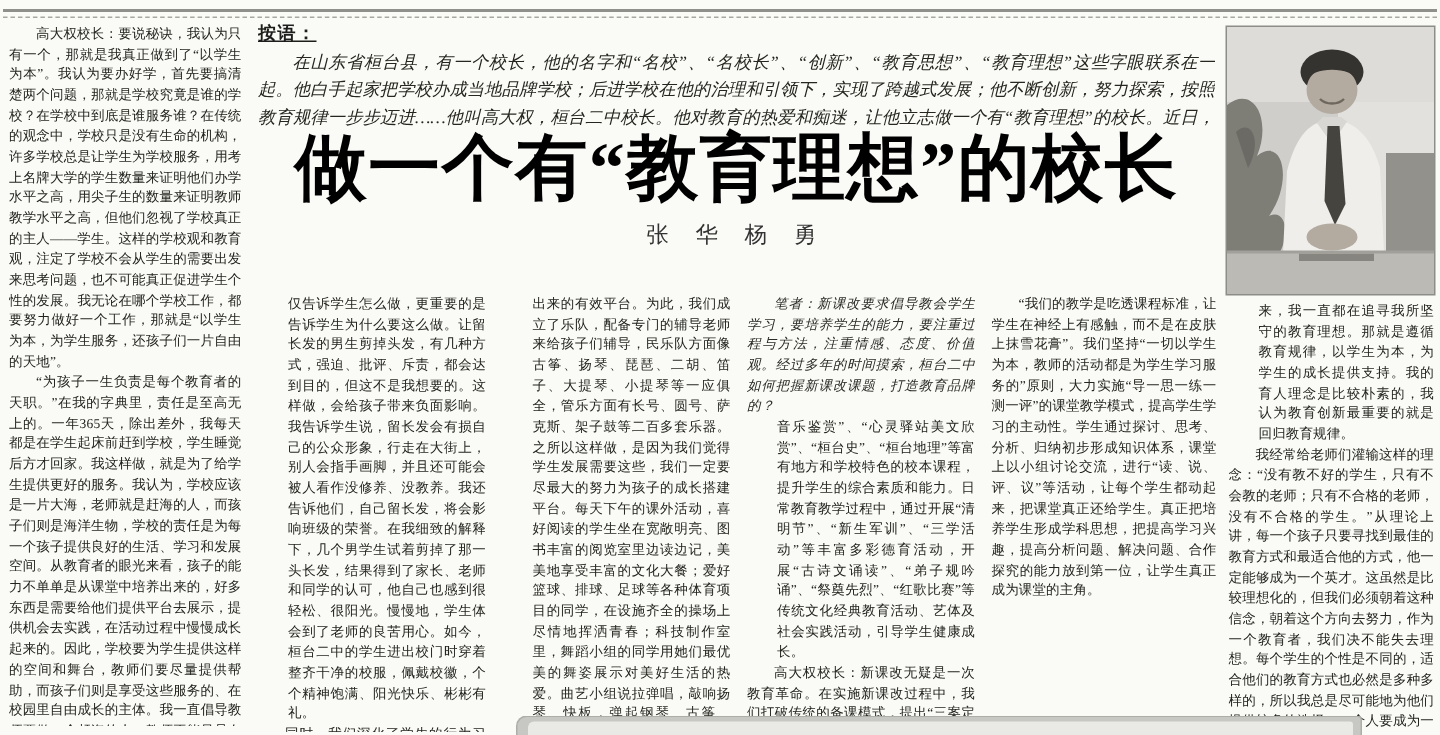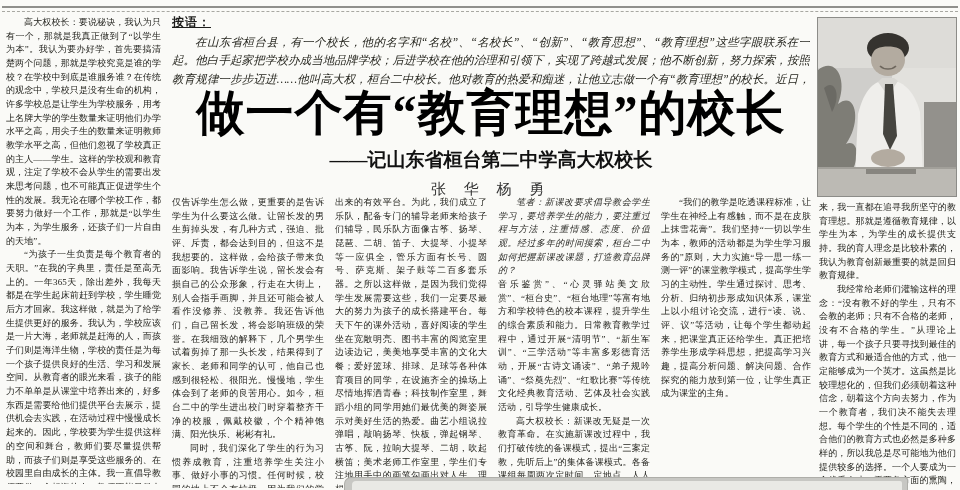--- a/index.html
+++ b/index.html
@@ -12,21 +12,21 @@
   }
   .page{position:absolute;inset:0;background:#fafaf7;}
 
   
   .rule-a{position:absolute;left:2px;right:2px;top:6px;border-top:2px solid #8f8f8b;}
   .rule-b{position:absolute;left:2px;right:2px;top:11px;border-top:1px dashed #a8a8a2;}
 
   
   .textcol{position:absolute;overflow:hidden;font-size:9px;line-height:1.52;color:#24241f;}
   .para{margin:0;text-align:justify;text-indent:2em;letter-spacing:.1px;}
-  .para.cont{text-indent:0;}
+  .para.cont{text-indent:0;margin-left:20px;}
   .para.q{font-style:italic;color:#2a2a26;}
 
   .leftcol{left:6px;top:16px;width:155px;height:468px;}
 
   
   .ednote{position:absolute;left:172px;top:14px;width:638px;height:74px;overflow:hidden;}
   .ednote-label{font-weight:bold;font-size:12px;text-decoration:underline;letter-spacing:1px;margin-bottom:2px;}
   .ednote-text{font-style:italic;font-size:11.5px;line-height:1.6;text-align:justify;text-indent:2em;color:#26261f;}
 
   
@@ -65,21 +65,20 @@
       <p class="para a">“为孩子一生负责是每个教育者的天职。”在我的字典里，责任是至高无上的。一年365天，除出差外，我每天都是在学生起床前赶到学校，学生睡觉后方才回家。我这样做，就是为了给学生提供更好的服务。我认为，学校应该是一片大海，老师就是赶海的人，而孩子们则是海洋生物，学校的责任是为每一个孩子提供良好的生活、学习和发展空间。从教育者的眼光来看，孩子的能力不单单是从课堂中培养出来的，好多东西是需要给他们提供平台去展示，提供机会去实践，在活动过程中慢慢成长起来的。因此，学校要为学生提供这样的空间和舞台，教师们要尽量提供帮助，而孩子们则是享受这些服务的、在校园里自由成长的主体。我一直倡导教师要做一个赶海的人，教师不能只是在课堂上教死书，而是应该根据每一个孩子的不同特点，去为他们服务；老师是赶海的人，在大海里各种各样的鱼吃的食料是不同的，那么教师就要为他们提供这些不同的食料，比如鲅鱼、小鲳鱼，那么教师便应该多方打听。</p>
     </div>
 
   <div class="ednote">
     <div class="ednote-label">按语：</div>
     <div class="ednote-text">在山东省桓台县，有一个校长，他的名字和“名校”、“名校长”、“创新”、“教育思想”、“教育理想”这些字眼联系在一起。他白手起家把学校办成当地品牌学校；后进学校在他的治理和引领下，实现了跨越式发展；他不断创新，努力探索，按照教育规律一步步迈进……他叫高大权，桓台二中校长。他对教育的热爱和痴迷，让他立志做一个有“教育理想”的校长。近日，笔者与高大权校长进行了一次深入探讨。</div>
   </div>
 
   <div class="headblock">
     <div class="headline">做一个有“教育理想”的校长</div>
-    <div class="subtitle">——记山东省桓台第二中学高大权校长</div>
     <div class="authors">张 华  杨 勇</div>
   </div>
 
   <div class="textcol col2">
       <p class="para cont">仅告诉学生怎么做，更重要的是告诉学生为什么要这么做。让留长发的男生剪掉头发，有几种方式，强迫、批评、斥责，都会达到目的，但这不是我想要的。这样做，会给孩子带来负面影响。我告诉学生说，留长发会有损自己的公众形象，行走在大街上，别人会指手画脚，并且还可能会被人看作没修养、没教养。我还告诉他们，自己留长发，将会影响班级的荣誉。在我细致的解释下，几个男学生试着剪掉了那一头长发，结果得到了家长、老师和同学的认可，他自己也感到很轻松、很阳光。慢慢地，学生体会到了老师的良苦用心。如今，桓台二中的学生进出校门时穿着整齐干净的校服，佩戴校徽，个个精神饱满、阳光快乐、彬彬有礼。</p>
       <p class="para a">同时，我们深化了学生的行为习惯养成教育，注重培养学生关注小事、做好小事的习惯。任何时候，校园的地上不会有垃圾，因为我们的学生看到地上有垃圾，就会主动捡起来。早上起床后，睡在下铺的学生先去洗手间，回来后叠被子；其间，上铺的学生先叠被子，等下铺的同学出来之后再去洗手间。就寝时，上铺的同学先去洗手间洗漱，回来后再铺展被褥；其间，下铺的同学先铺展被褥，等上铺的同学出来后再去</p>
     </div>
   <div class="textcol col3">
       <p class="para cont">出来的有效平台。为此，我们成立了乐队，配备专门的辅导老师来给孩子们辅导，民乐队方面像古筝、扬琴、琵琶、二胡、笛子、大提琴、小提琴等一应俱全，管乐方面有长号、圆号、萨克斯、架子鼓等二百多套乐器。之所以这样做，是因为我们觉得学生发展需要这些，我们一定要尽最大的努力为孩子的成长搭建平台。每天下午的课外活动，喜好阅读的学生坐在宽敞明亮、图书丰富的阅览室里边读边记，美美地享受丰富的文化大餐；爱好篮球、排球、足球等各种体育项目的同学，在设施齐全的操场上尽情地挥洒青春；科技制作室里，舞蹈小组的同学用她们最优美的舞姿展示对美好生活的热爱。曲艺小组说拉弹唱，敲响扬琴、快板，弹起钢琴、古筝、阮，拉响大提琴、二胡，吹起横笛；美术老师工作室里，学生们专注地用手中的画笔勾画出对人生、理想、憧憬的感悟；书法爱好者书写出少年当自强的英雄气概……老师们根据每一个学生的个性，适时引导，为他们的发展、快乐成长耐心地服务。</p>
     </div>

